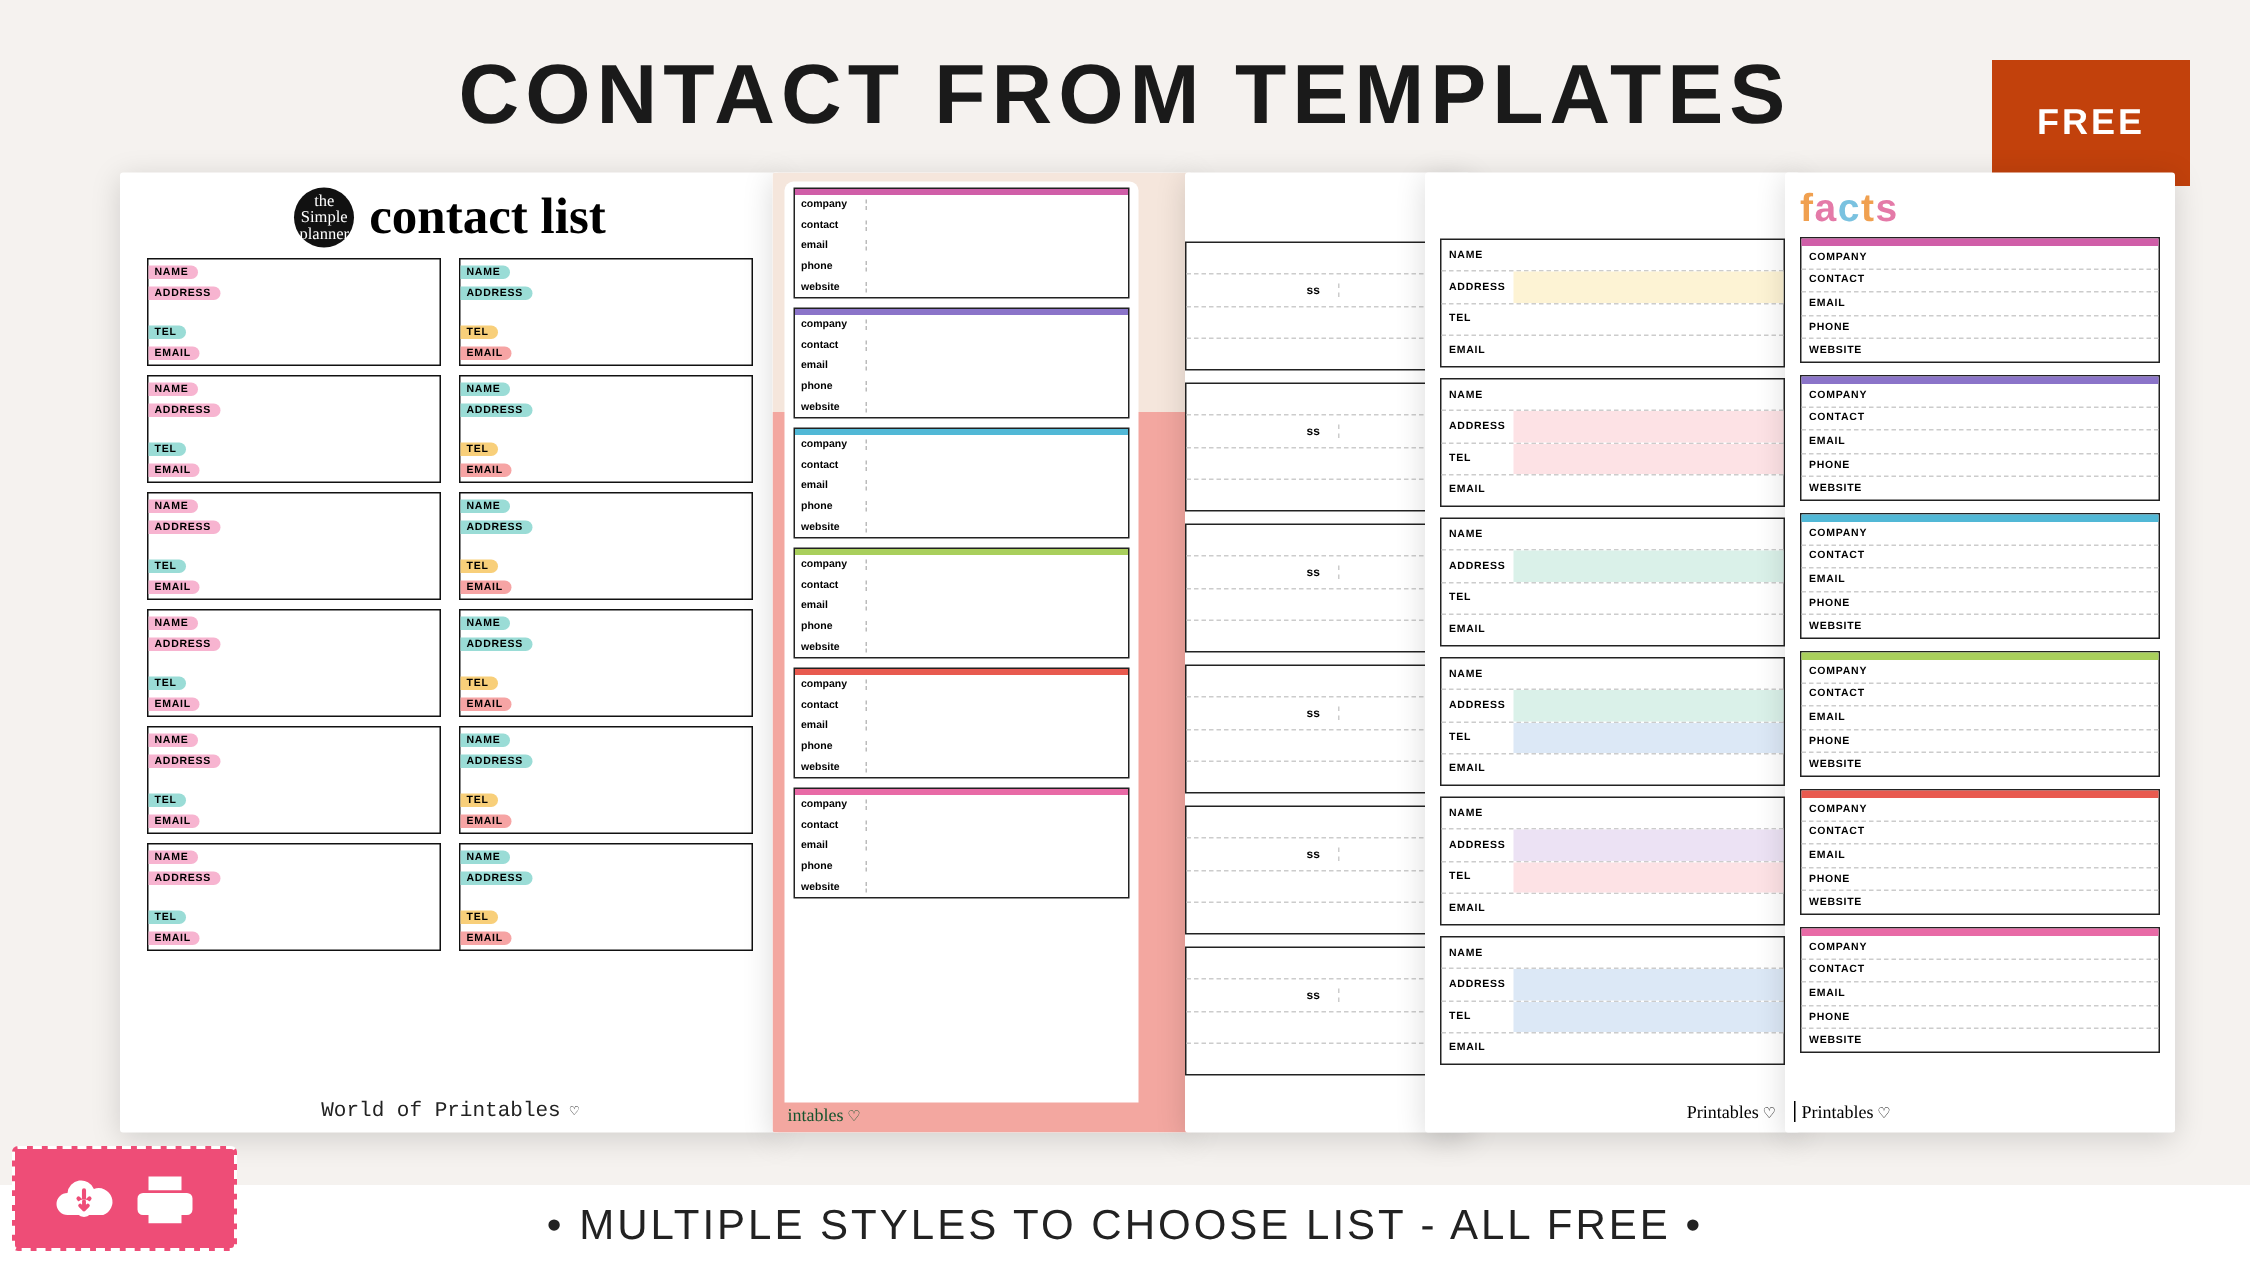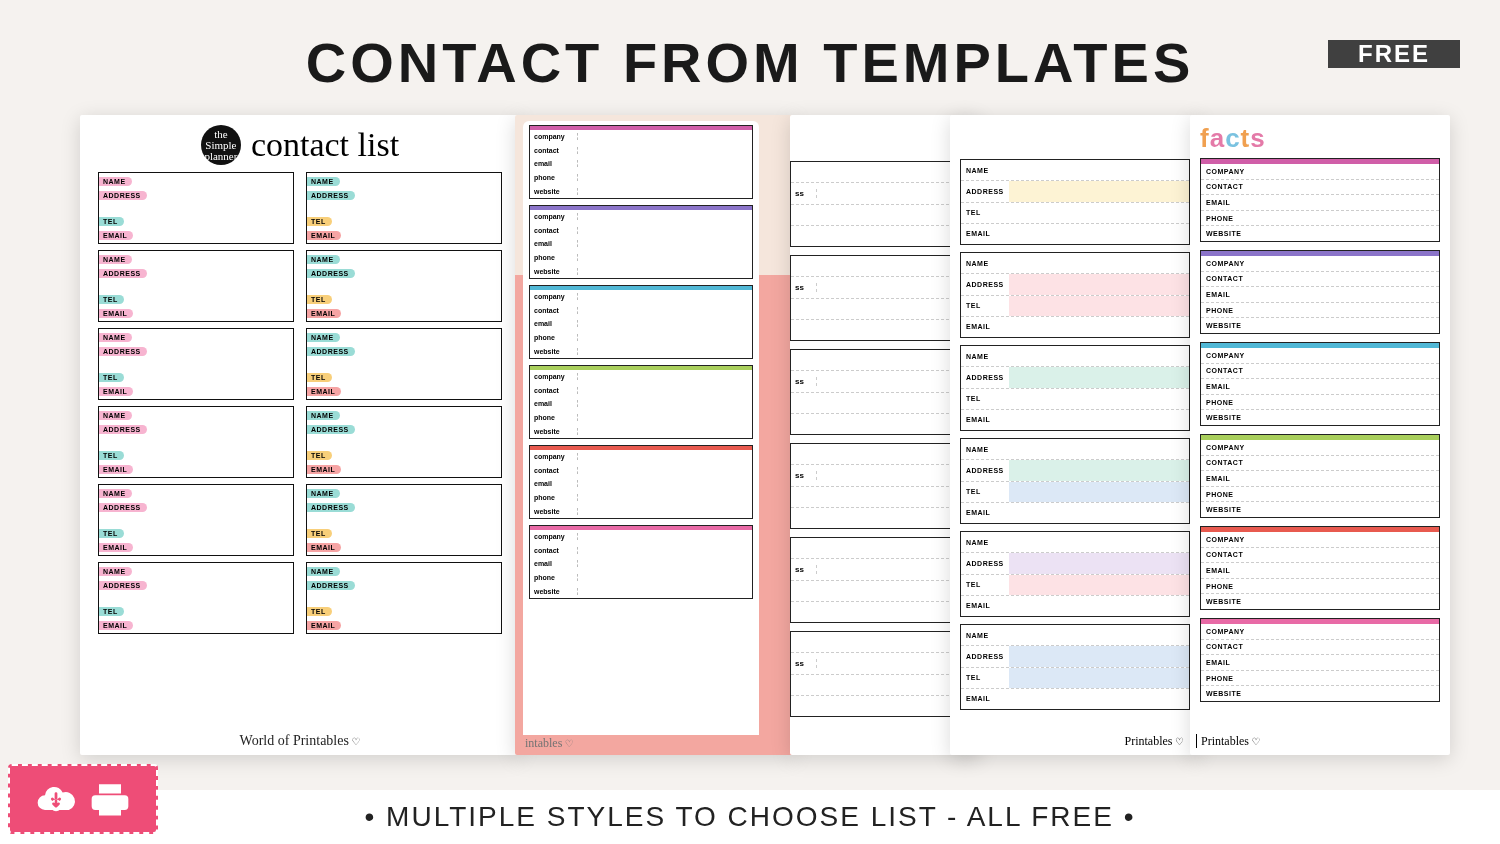--- a/index.html
+++ b/index.html
@@ -18,26 +18,26 @@
     font-weight: 900;
     letter-spacing: 4px;
     text-align: center;
     color: #1a1a1a;
     padding-top: 30px;
   }
   .free-badge {
     position: absolute;
     top: 40px;
     right: 40px;
-    background: #404040;
+    background: #c2410c;
     color: #fff;
     font-weight: 700;
     font-size: 24px;
     letter-spacing: 2px;
-    padding: 0 30px;
+    padding: 28px 30px;
   }
 
   
   .stage {
     position: relative;
     margin: 20px auto 0;
     width: 1400px;
     height: 650px;
   }
   .page {
@@ -47,21 +47,21 @@
     border-radius: 2px;
     overflow: hidden;
   }
 
   
   .footer-script {
     position: absolute;
     bottom: 6px;
     left: 50%;
     transform: translateX(-50%);
-    font-family: Liberation Serif, serif;
+    font-family: Liberation Mono, monospace;
     font-size: 14px;
     color: #222;
   }
   .footer-heart::after { content: " ♡"; font-size: 10px; }
 
   
   .page1 {
     left: 30px; top: 0;
     width: 440px; height: 640px;
     padding: 10px 18px 20px;
@@ -70,21 +70,21 @@
     display: flex; align-items: center; justify-content: center;
     gap: 10px; margin-bottom: 7px;
   }
   .p1-logo {
     width: 40px; height: 40px; border-radius: 50%;
     background: #111; display:flex; align-items:center; justify-content:center;
   }
   .p1-logo-text { font-family: cursive; color:#fff; font-size:11px; line-height:1; text-align:center; }
   .p1-title {
     font-family: "Brush Script MT", cursive;
-    font-size: 34px; font-weight:400;
+    font-size: 34px; font-weight:700;
   }
   .p1-cols { display:flex; gap:12px; }
   .p1-col { flex:1; display:flex; flex-direction:column; gap:6px; }
   .p1-card {
     border:1.2px solid #111; height:72px; position:relative;
   }
   .p1-card .lbl {
     position:absolute; font-size:7px; font-weight:700;
     letter-spacing:0.5px; padding:1px 6px 1px 4px;
     border-radius: 0 10px 10px 0;
@@ -132,33 +132,33 @@
     text-transform:lowercase;
   }
   .c-mag { background:#d05ea8; }
   .c-pur { background:#8b74c9; }
   .c-cyan{ background:#51b8d6; }
   .c-grn { background:#a9cf5c; }
   .c-red { background:#e85a4f; }
   .c-pink{ background:#e86aa6; }
   .p2-footer {
     position:absolute; bottom:4px; left:10px;
-    font-family:"Brush Script MT", cursive; font-size:12px; color:#737373;
+    font-family:"Brush Script MT", cursive; font-size:12px; color:#14532d;
   }
 
   
   .page3 {
     left: 740px; top:0; width:190px; height:640px;
     padding: 46px 10px 10px 0;
     display:flex; flex-direction:column; gap:8px;
   }
   .p3-card {
     height:86px; border:1px solid #222; display:flex; flex-direction:column;
   }
-  .p3-card .r { flex:1; display:flex; align-items:center; border-bottom:1px dashed #ccc; }
+  .p3-card .r { flex:1; display:flex; align-items:center; border-bottom:1px dashed #ccc;justify-content:center; }
   .p3-card .r:last-child { border-bottom:none; }
   .p3-card .r span { font-size:8px; font-weight:700; width:26px; padding-left:4px; border-right:1px dashed #ccc; }
 
   
   .page4 {
     left: 900px; top:0; width:250px; height:640px;
     padding: 44px 10px 10px;
     display:flex; flex-direction:column; gap:7px;
   }
   .p4-card { border:1px solid #222; height:86px; display:flex; flex-direction:column; }

